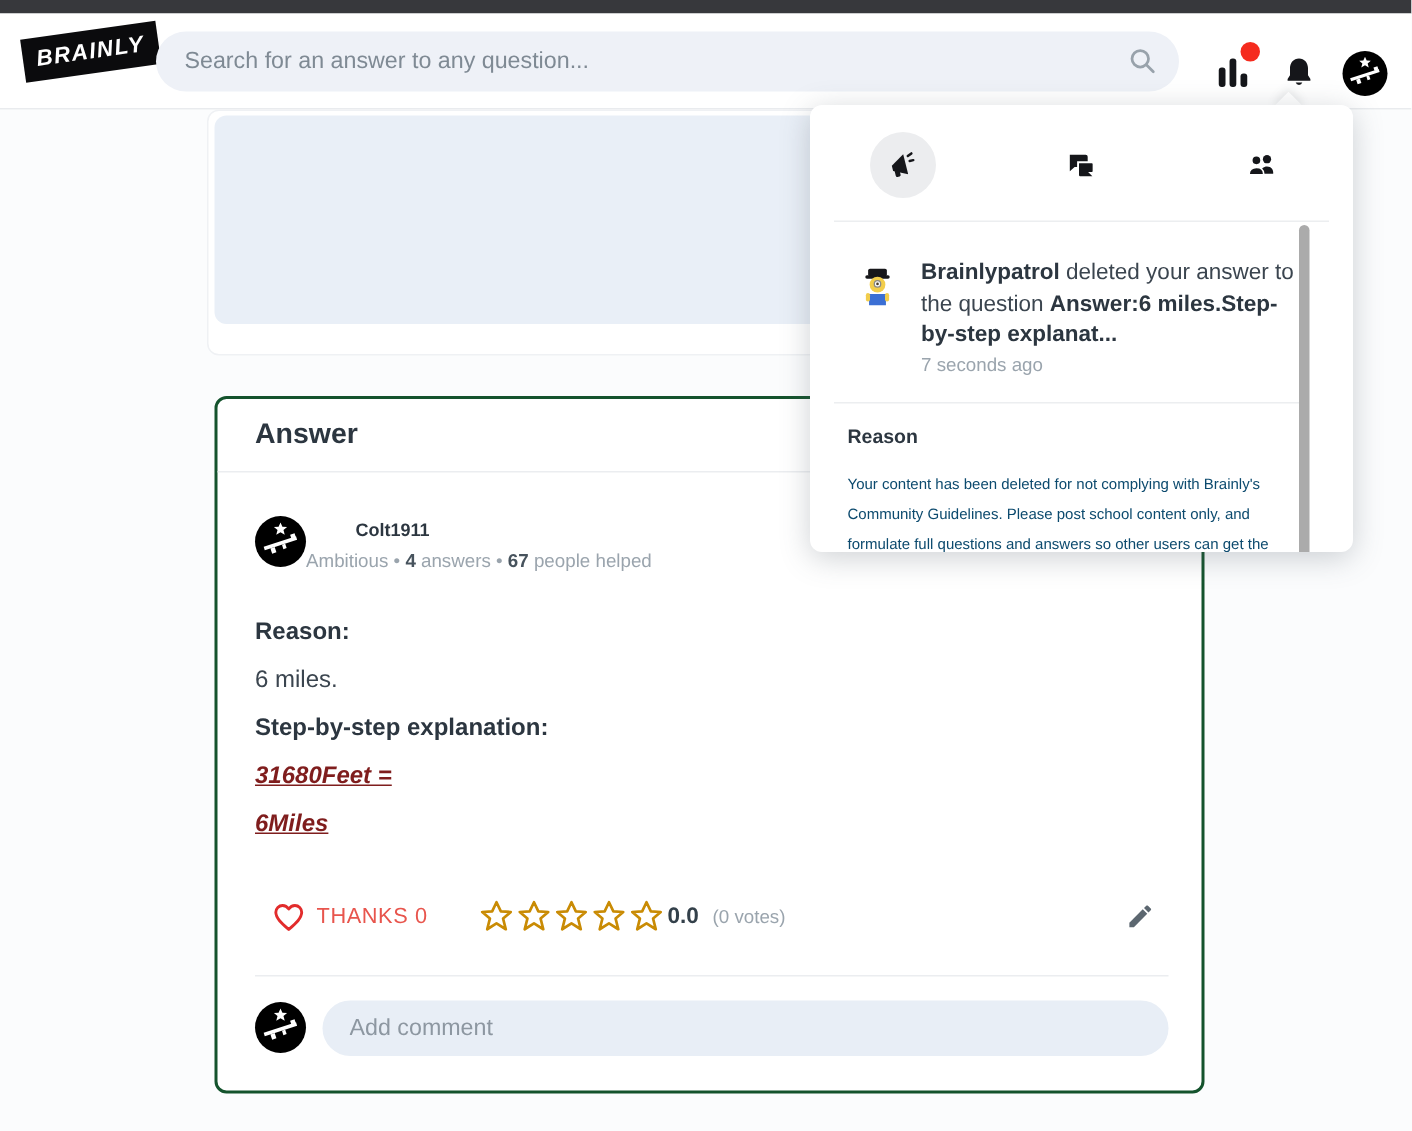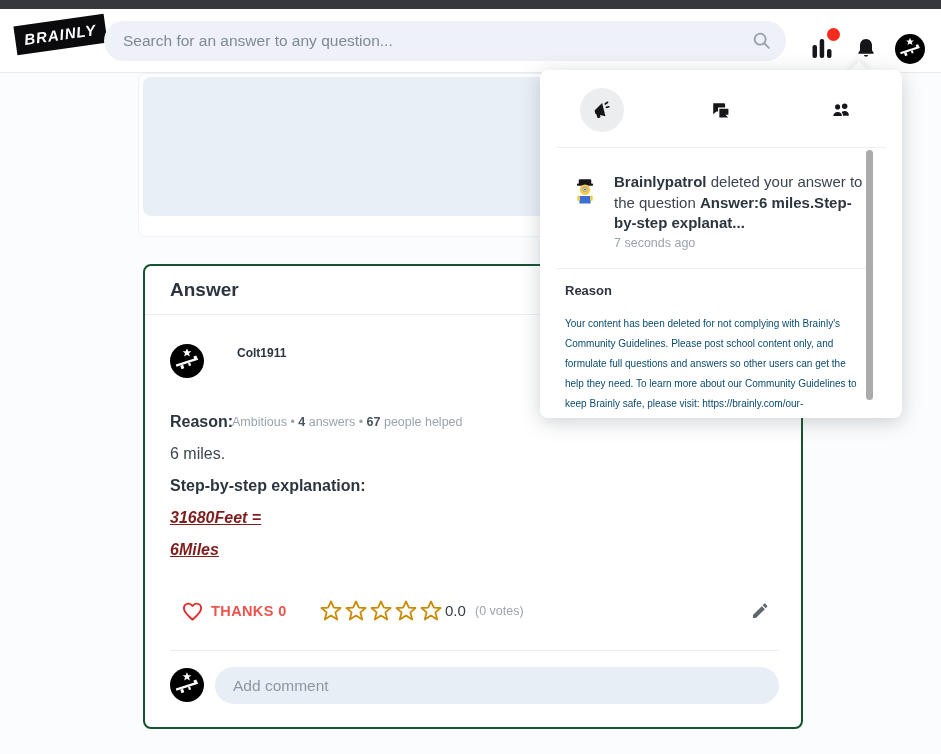--- a/index.html
+++ b/index.html
@@ -36,45 +36,45 @@
   
   .qcard { left:138px; top:73px; width:668px; height:164px; background:#fff; border:1px solid #eff1f4; border-radius:8px; }
   .qblue { left:4px; top:3px; width:651px; height:139px; background:#e9eff7; border-radius:8px; }
 
   
   .acard { left:143px; top:264px; width:660px; height:465px; background:#fff; border:2px solid #14532d; border-radius:8px; }
   .acard-title { left:25px; top:13px; font-size:19px; font-weight:700; color:#2c3640; }
   .acard-hdiv { left:0; top:48px; width:658px; height:1px; background:#ebedf0; }
   .user-avatar { left:25px; top:78px; width:34px; height:34px; cursor:pointer; }
   .user-name { left:92px; top:80px; font-size:12px; font-weight:700; color:#2c3640; cursor:pointer; }
-  .user-stats { left:87px; top:101px; font-size:12.5px; color:#9aa4ad;margin-top:48px; }
+  .user-stats { left:59px; top:101px; font-size:12.5px; color:#9aa4ad; }
   .user-stats b { color:#47535d; font-weight:700; }
   .ans-content { left:25px; top:140px; width:610px; font-size:16px; line-height:32px; color:#3b454f; }
   .ans-bold { font-weight:700; color:#2c3640; }
   .ans-ul { font-weight:700; font-style:italic; text-decoration:underline; color:#7f1d1d; }
   .thanks-row { left:0; top:330px; width:658px; height:32px; }
   .heart-ic { left:36px; top:4px; width:23px; height:23px; cursor:pointer; }
-  .thanks-label { left:66px; top:7px; font-size:14.5px; font-weight:700; letter-spacing:.4px; color:#e8554d; cursor:pointer; }
+  .thanks-label { left:66px; top:7px; font-size:14.5px; font-weight:400; letter-spacing:.4px; color:#e8554d; cursor:pointer; }
   .stars { left:174px; top:3px; display:flex; gap:1px; cursor:pointer; }
   .star { width:24px; height:24px; }
-  .rating-val { left:300px; top:6px; font-size:15px; font-weight:400; color:#33404a; }
+  .rating-val { left:300px; top:6px; font-size:15px; font-weight:700; color:#33404a; }
   .rating-votes { left:330px; top:8px; font-size:12.5px; color:#9aa4ad; }
   .pencil-ic { left:605px; top:5px; width:20px; height:20px; cursor:pointer; }
   .acard-div2 { left:25px; top:384px; width:609px; height:1px; background:#ebedf0; }
   .comment-avatar { left:25px; top:402px; width:34px; height:34px; }
   .comment-box { left:70px; top:401px; width:564px; height:37px; background:#e8eef6; border-radius:18.5px; }
   .comment-box input {
     width:100%; height:100%; background:transparent; border:none; outline:none;
     padding:13px 18px; font-size:15.5px; color:#323c45; font-family:inherit;
   }
   .comment-box input::placeholder { color:#8d97a1; opacity:1; }
 
   
   .dropdown {
-    left:540px; top:70px; width:362px; height:348px; background:#fff; border-radius:8px;
+    left:540px; top:70px; width:362px; height:298px; background:#fff; border-radius:8px;
     box-shadow:0 4px 20px rgba(80,90,100,.28); z-index:20; overflow:hidden;
   }
   .dd-arrow { left:540px; top:64px; width:14px; height:14px; background:#fff; transform:translateX(312px) rotate(45deg); z-index:19; box-shadow:-2px -2px 6px rgba(80,90,100,.12); }
   .tab { cursor:pointer; }
   .tab-circle { left:40px; top:18px; width:44px; height:44px; border-radius:50%; background:#ecedef; }
   .tab-ic { width:22px; height:22px; }
   .tab1-ic { left:51px; top:29px; }
   .tab2-ic { left:170px; top:29px; }
   .tab3-ic { left:290px; top:29px; }
   .dd-tabdiv { left:16px; top:77px; width:330px; height:1px; background:#eceef0; }

